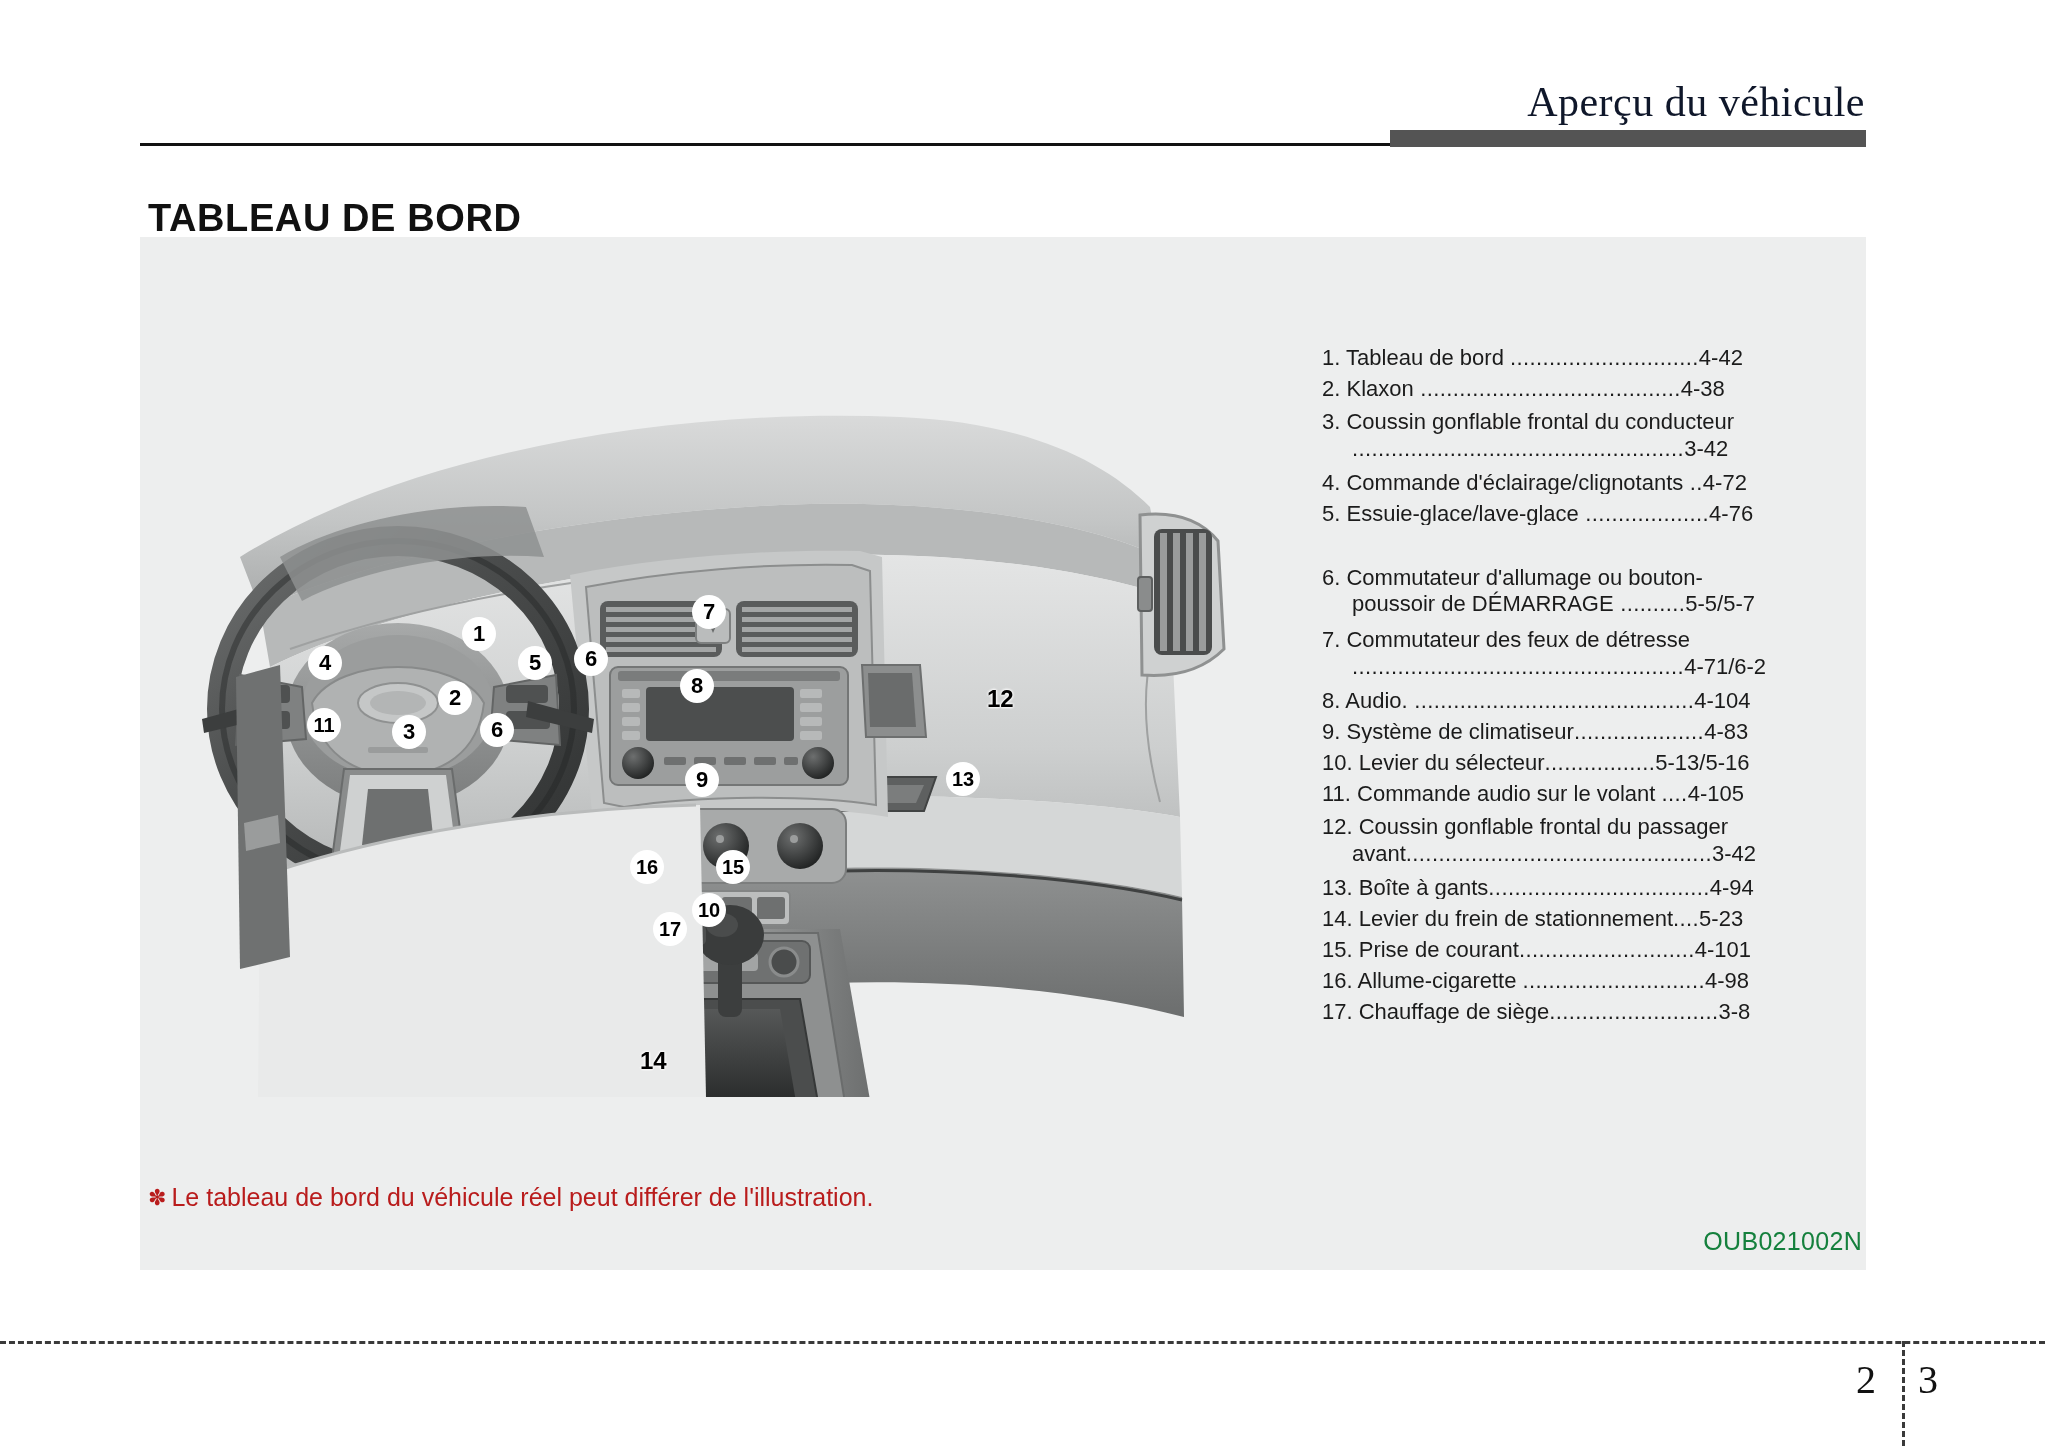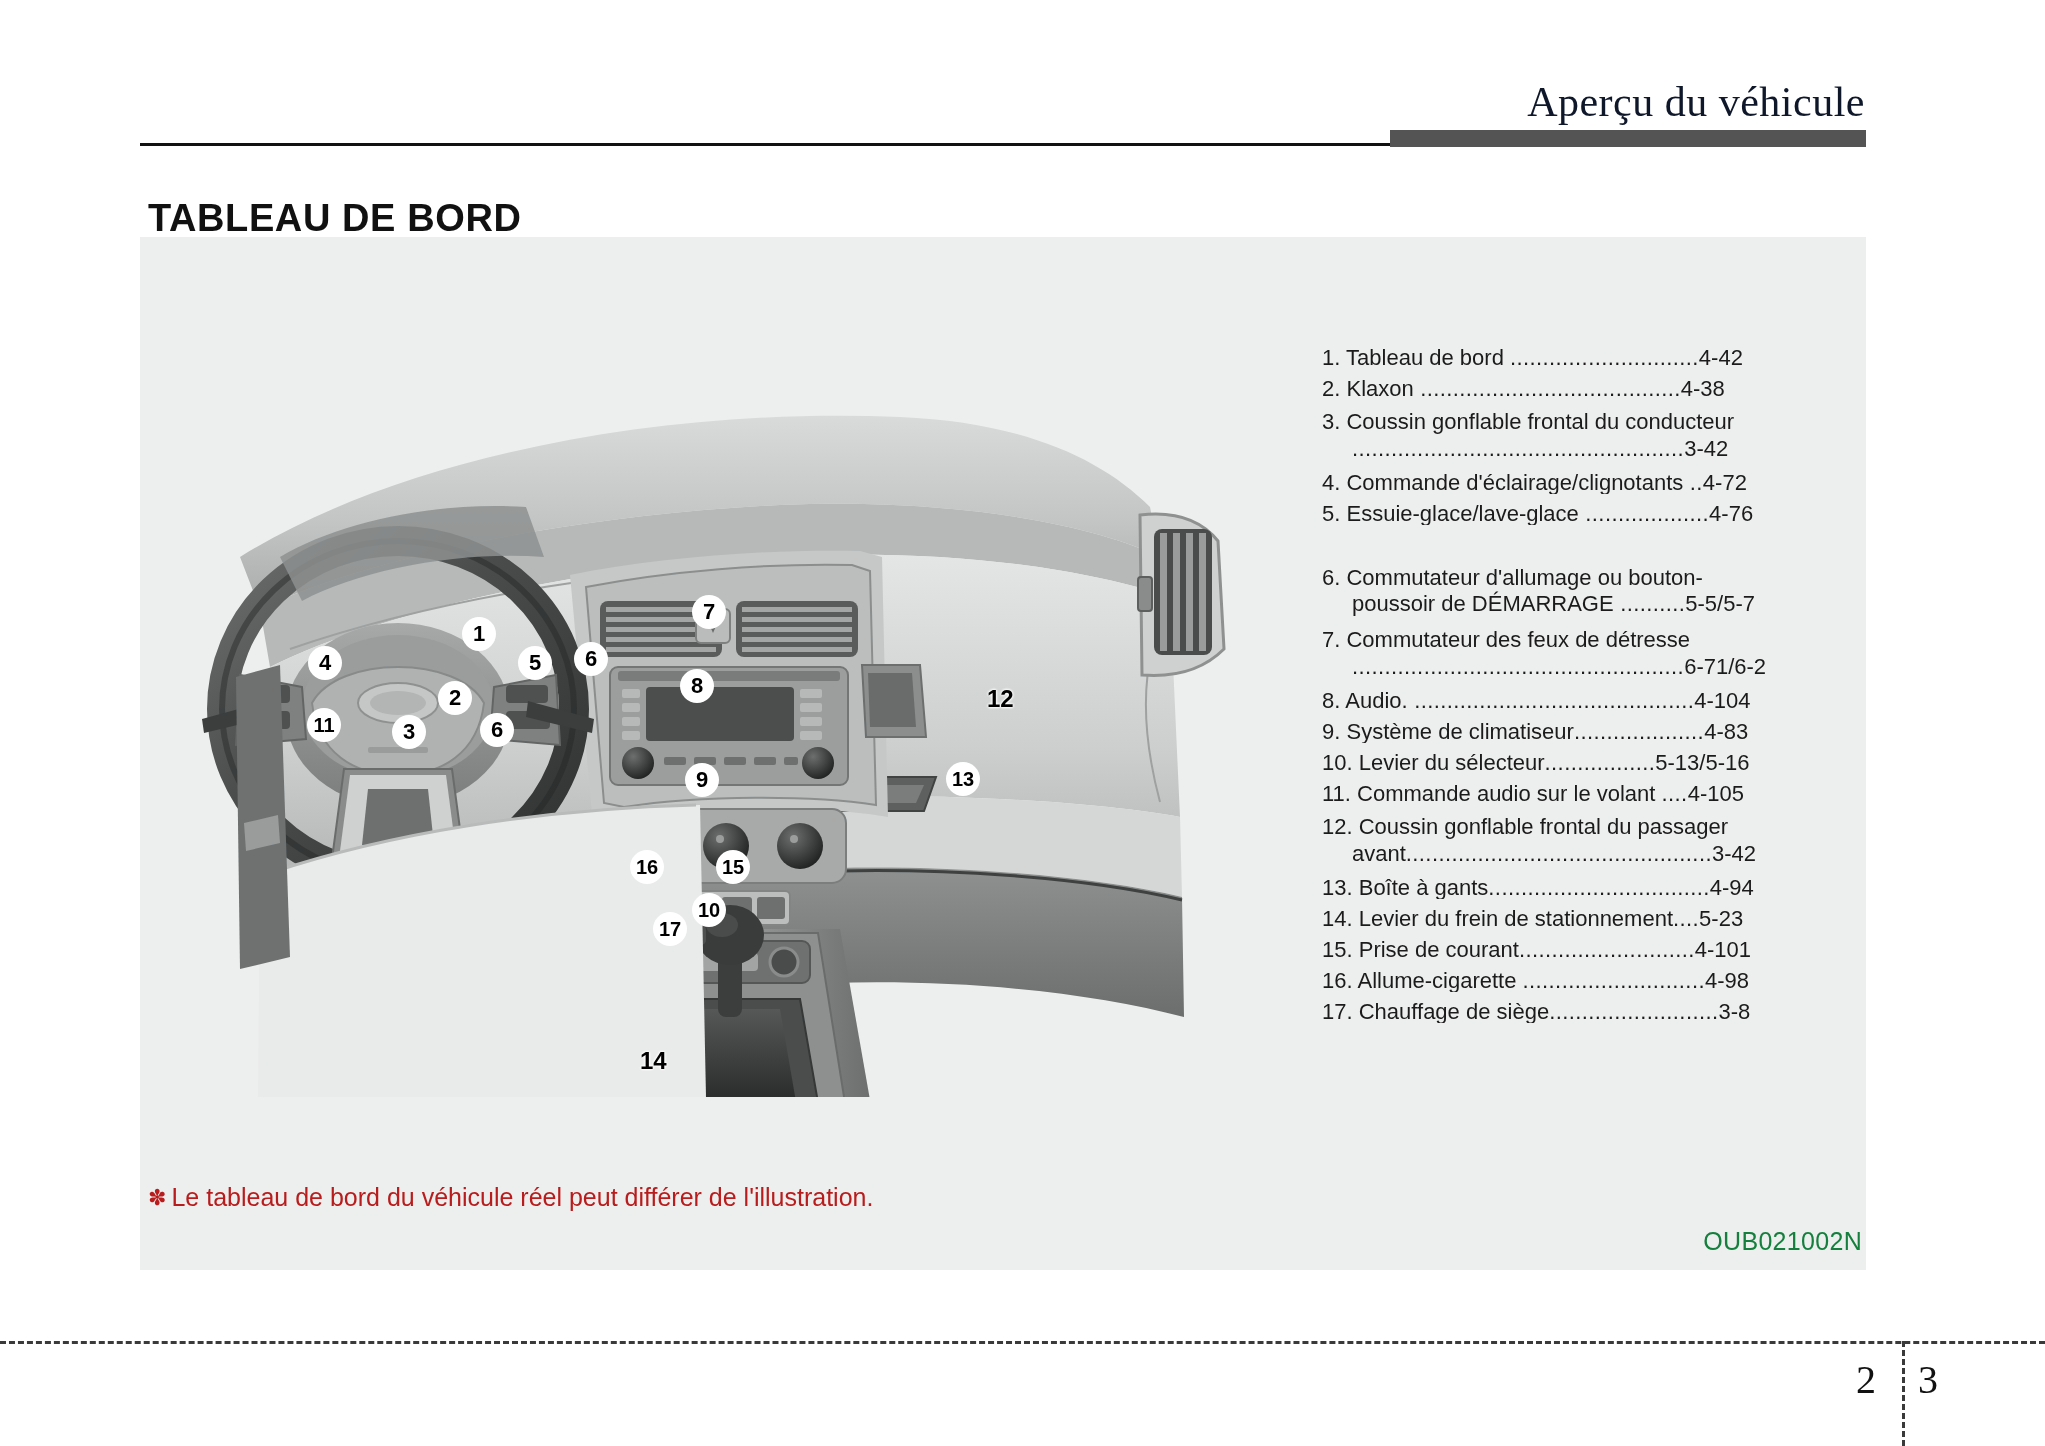--- a/index.html
+++ b/index.html
@@ -404,21 +404,21 @@
       </div>
       <div class="legend-item">
         <span class="legend-line"><span class="li-num">5.</span><span class="li-label"> Essuie-glace/lave-glace</span><span class="li-dots"> ...................</span><span class="li-page">4-76</span></span>
       </div>
       <div class="legend-item" style="line-height: 1.22; margin-top: 40px;">
         <span class="legend-line"><span class="li-num">6.</span><span class="li-label"> Commutateur d'allumage ou bouton-</span></span>
         <span class="legend-line li-indent"><span class="li-label">poussoir de DÉMARRAGE</span><span class="li-dots"> ..........</span><span class="li-page">5-5/5-7</span></span>
       </div>
       <div class="legend-item" style="line-height: 1.22;">
         <span class="legend-line"><span class="li-num">7.</span><span class="li-label"> Commutateur des feux de détresse</span></span>
-        <span class="legend-line li-indent"><span class="li-dots">...................................................</span><span class="li-page">6-71/6-2</span></span>
+        <span class="legend-line li-indent"><span class="li-dots">...................................................</span><span class="li-page">4-71/6-2</span></span>
       </div>
       <div class="legend-item">
         <span class="legend-line"><span class="li-num">8.</span><span class="li-label"> Audio.</span><span class="li-dots"> ...........................................</span><span class="li-page">4-104</span></span>
       </div>
       <div class="legend-item">
         <span class="legend-line"><span class="li-num">9.</span><span class="li-label"> Système de climatiseur</span><span class="li-dots">....................</span><span class="li-page">4-83</span></span>
       </div>
       <div class="legend-item">
         <span class="legend-line"><span class="li-num">10.</span><span class="li-label"> Levier du sélecteur</span><span class="li-dots">.................</span><span class="li-page">5-13/5-16</span></span>
       </div>

